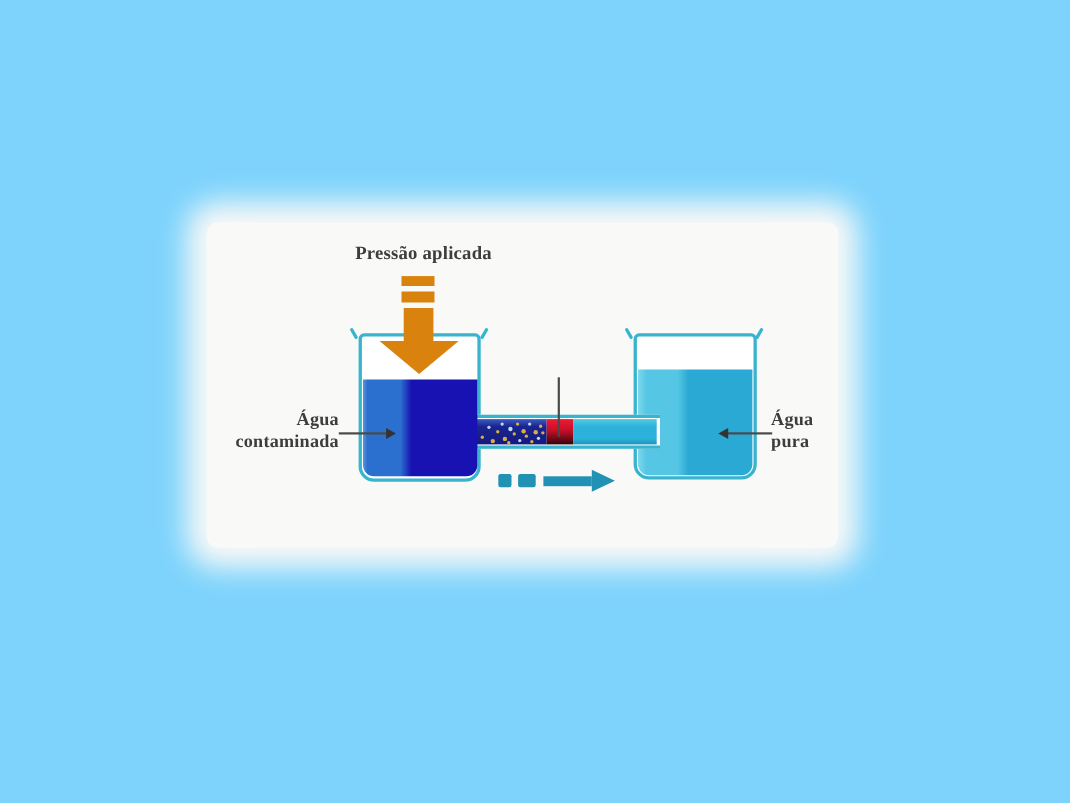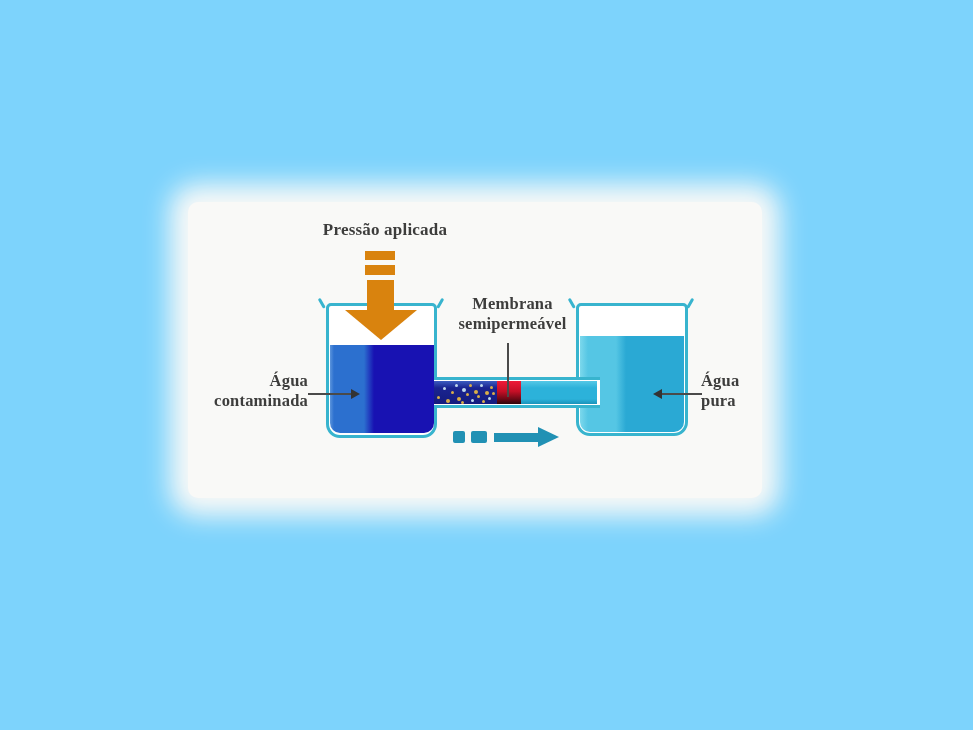--- a/index.html
+++ b/index.html
@@ -120,24 +120,20 @@
   <div id="f-shaft" class="abs teal"></div>
   <div id="f-head" class="abs"></div>
 
   <div id="membrane-pointer" class="abs pline"></div>
   <div id="left-pointer-line" class="abs pline"></div>
   <div id="left-pointer-head" class="abs"></div>
   <div id="right-pointer-line" class="abs pline"></div>
   <div id="right-pointer-head" class="abs"></div>
 
   <div id="lbl-pressure" class="abs lbl">Pressão aplicada</div>
-  <div id="lbl-membrane" class="abs lbl">
-    <span>Membrana</span>
-    <span>semipermeável</span>
-  </div>
   <div id="lbl-contaminated" class="abs lbl">
     <span>Água</span>
     <span>contaminada</span>
   </div>
   <div id="lbl-pure" class="abs lbl">
     <span>Água</span>
     <span>pura</span>
   </div>
 
 </div>

